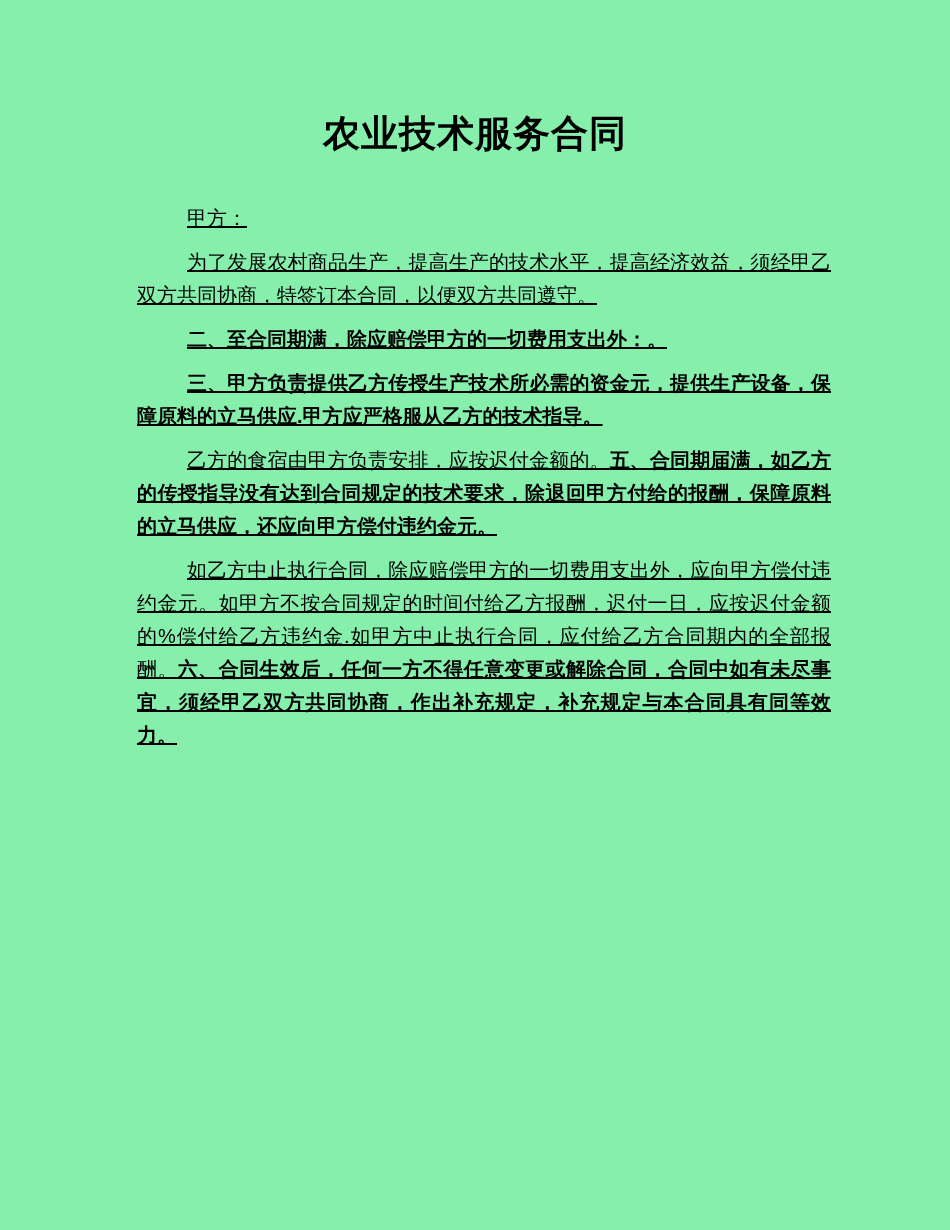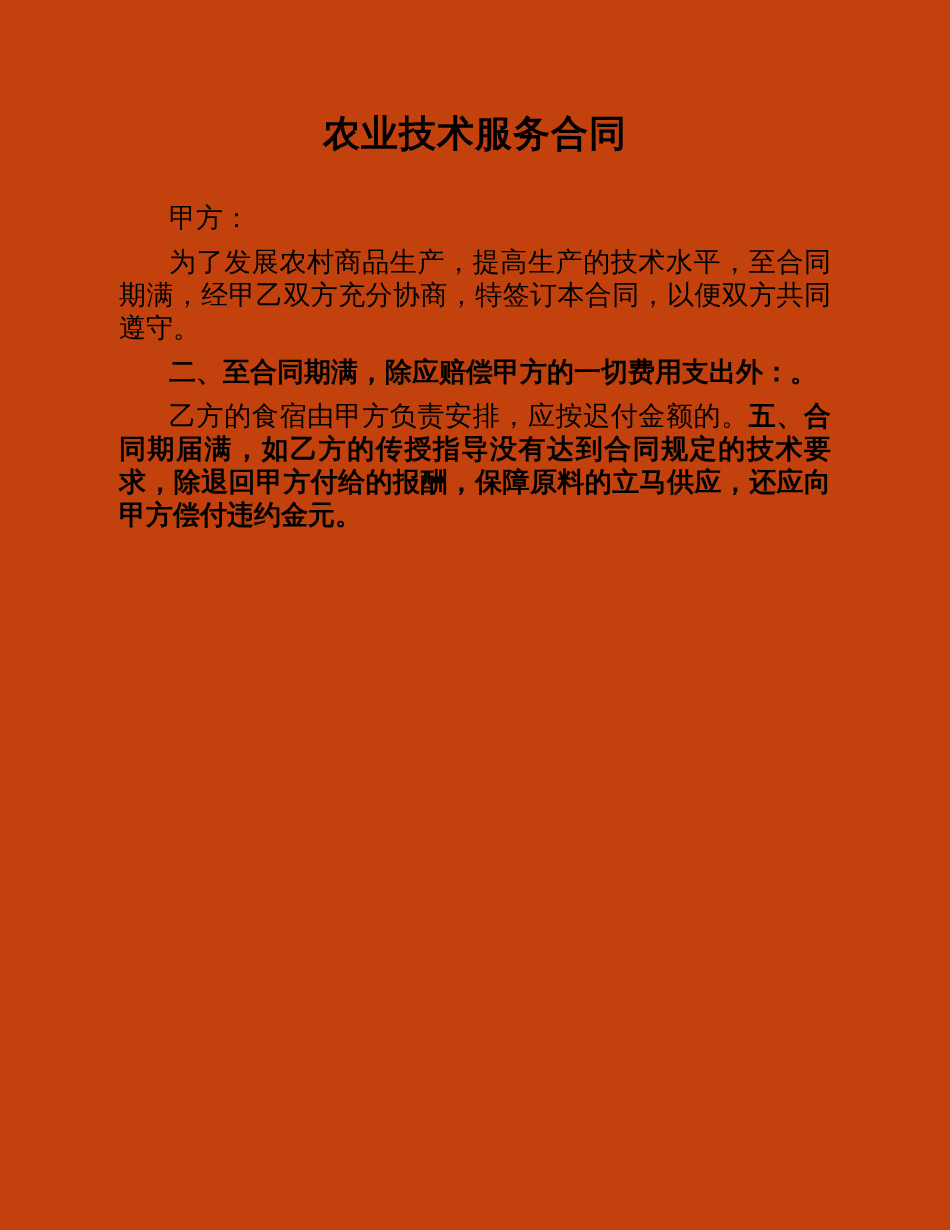--- a/index.html
+++ b/index.html
@@ -8,56 +8,59 @@
     width: 950px;
     height: 1230px;
     background: #ffffff;
     color: #000000;
     font-family: "Liberation Sans", sans-serif;
     overflow: hidden;
   }
   .page {
     width: 950px;
     height: 1230px;
-    background: #c2410c;
+    background: #86efac;
     padding: 110px 119px 40px 119px;
   }
   .doc-title {
     margin: 0 0 44px 0;
     font-size: 37px;
     line-height: 48px;
     font-weight: 700;
     text-align: center;
     letter-spacing: 1px;
   }
   .para {
-    margin: 0 0 11px 0;
-    font-size: 27px;
+    margin: 0 0 11px 18px;
+    font-size: 20px;
     line-height: 33px;
     text-align: justify;
     text-justify: inter-ideograph;
     text-indent: 50px;
     word-break: break-all;
+    text-decoration: underline;
   }
   .run { font-weight: 400; }
   .run.bold { font-weight: 700; }
 </style>
 </head>
 <body>
 
 <div class="page">
 
   <h1 class="doc-title">农业技术服务合同</h1>
 
   <p class="para"><span class="run">甲方：</span></p>
 
 
-  <p class="para"><span class="run">为了发展农村商品生产，提高生产的技术水平，至合同期满，经甲乙双方充分协商，特签订本合同，以便双方共同遵守。</span></p>
+  <p class="para"><span class="run">为了发展农村商品生产，提高生产的技术水平，提高经济效益，须经甲乙双方共同协商，特签订本合同，以便双方共同遵守。</span></p>
 
 
   <p class="para"><span class="run bold">二、至合同期满，除应赔偿甲方的一切费用支出外：。</span></p>
 
+  <p class="para"><span class="run bold">三、甲方负责提供乙方传授生产技术所必需的资金元，提供生产设备，保障原料的立马供应.甲方应严格服从乙方的技术指导。</span></p>
 
 
   <p class="para"><span class="run">乙方的食宿由甲方负责安排，应按迟付金额的。</span><span class="run bold">五、合同期届满，如乙方的传授指导没有达到合同规定的技术要求，除退回甲方付给的报酬，保障原料的立马供应，还应向甲方偿付违约金元。</span></p>
 
+  <p class="para"><span class="run">如乙方中止执行合同，除应赔偿甲方的一切费用支出外，应向甲方偿付违约金元。如甲方不按合同规定的时间付给乙方报酬，迟付一日，应按迟付金额的%偿付给乙方违约金.如甲方中止执行合同，应付给乙方合同期内的全部报酬。</span><span class="run bold">六、合同生效后，任何一方不得任意变更或解除合同，合同中如有未尽事宜，须经甲乙双方共同协商，作出补充规定，补充规定与本合同具有同等效力。</span></p>
 
 </div>
 
 </body></html>

